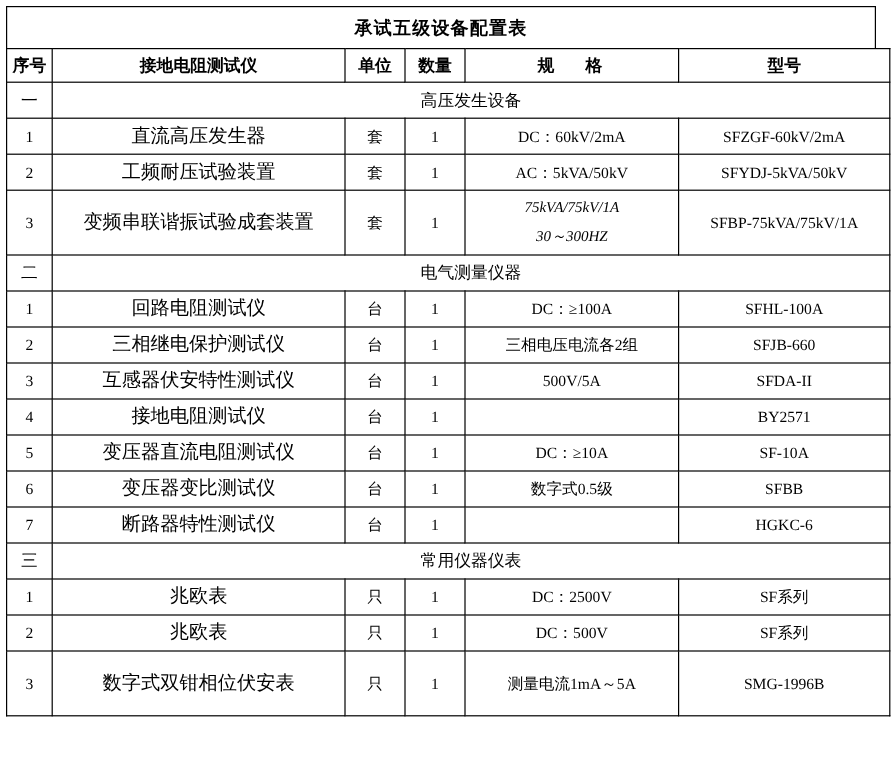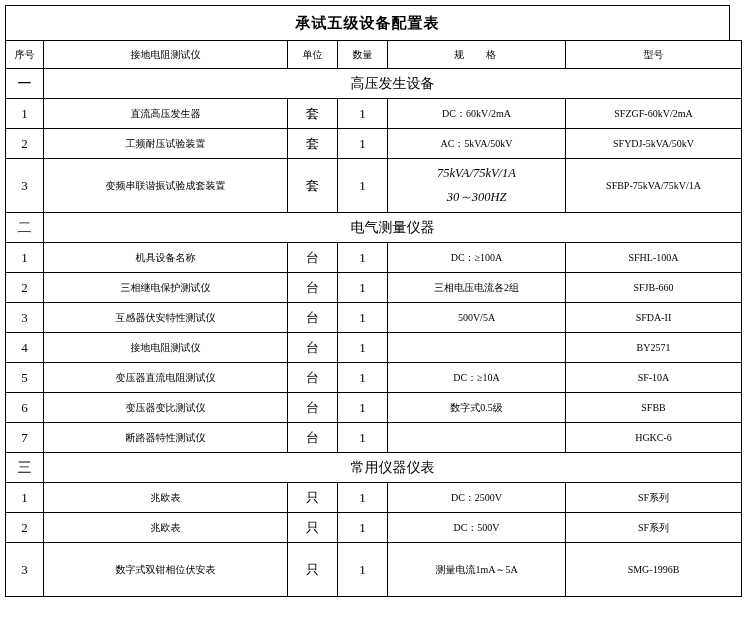--- a/index.html
+++ b/index.html
@@ -38,56 +38,56 @@
   }
   table td, table th {
     border: 1px solid #000;
     text-align: center;
     vertical-align: middle;
     font-size: 13px;
     padding: 2px 3px;
     box-sizing: border-box;
   }
   thead th {
-    font-weight: normal;
-    font-size: 10px;
+    font-weight: bold;
+    font-size: 14px;
     height: 28px;
   }
   .col-no     { width: 38px; }
   .col-name   { width: 244px; }
   .col-unit   { width: 50px; }
   .col-qty    { width: 50px; }
   .col-spec   { width: 178px; }
   .col-model  { width: 176px; }
   .spaced {
     letter-spacing: 6px;
     padding-left: 6px;
     margin-top: 24px;
   }
   .section-td {
     font-size: 14px;
     height: 30px;
   }
   .row-name {
-    font-size: 10px;
+    font-size: 16px;
   }
   .data-row td {
     height: 30px;
   }
   .tall-row td {
     height: 54px;
   }
   .spec-multi {
     line-height: 1.9;
     font-size: 12.5px;
     font-style: italic;
   }
   .spec-multi div { white-space: nowrap; }
   .small {
-    font-size: 10px;
+    font-size: 13px;
   }
 </style>
 </head>
 <body>
 
 <div id="sheet">
 
   <div class="title-row">承试五级设备配置表</div>
 
   <table>
@@ -142,21 +142,21 @@
         </td>
         <td class="small">SFBP-75kVA/75kV/1A</td>
       </tr>
 
       <tr>
         <td class="section-td">二</td>
         <td class="section-td" colspan="5">电气测量仪器</td>
       </tr>
       <tr class="data-row">
         <td>1</td>
-        <td class="row-name">机具设备名称</td>
+        <td class="row-name">回路电阻测试仪</td>
         <td>台</td>
         <td>1</td>
         <td class="small">DC：≥100A</td>
         <td class="small">SFHL-100A</td>
       </tr>
       <tr class="data-row">
         <td>2</td>
         <td class="row-name">三相继电保护测试仪</td>
         <td>台</td>
         <td>1</td>

